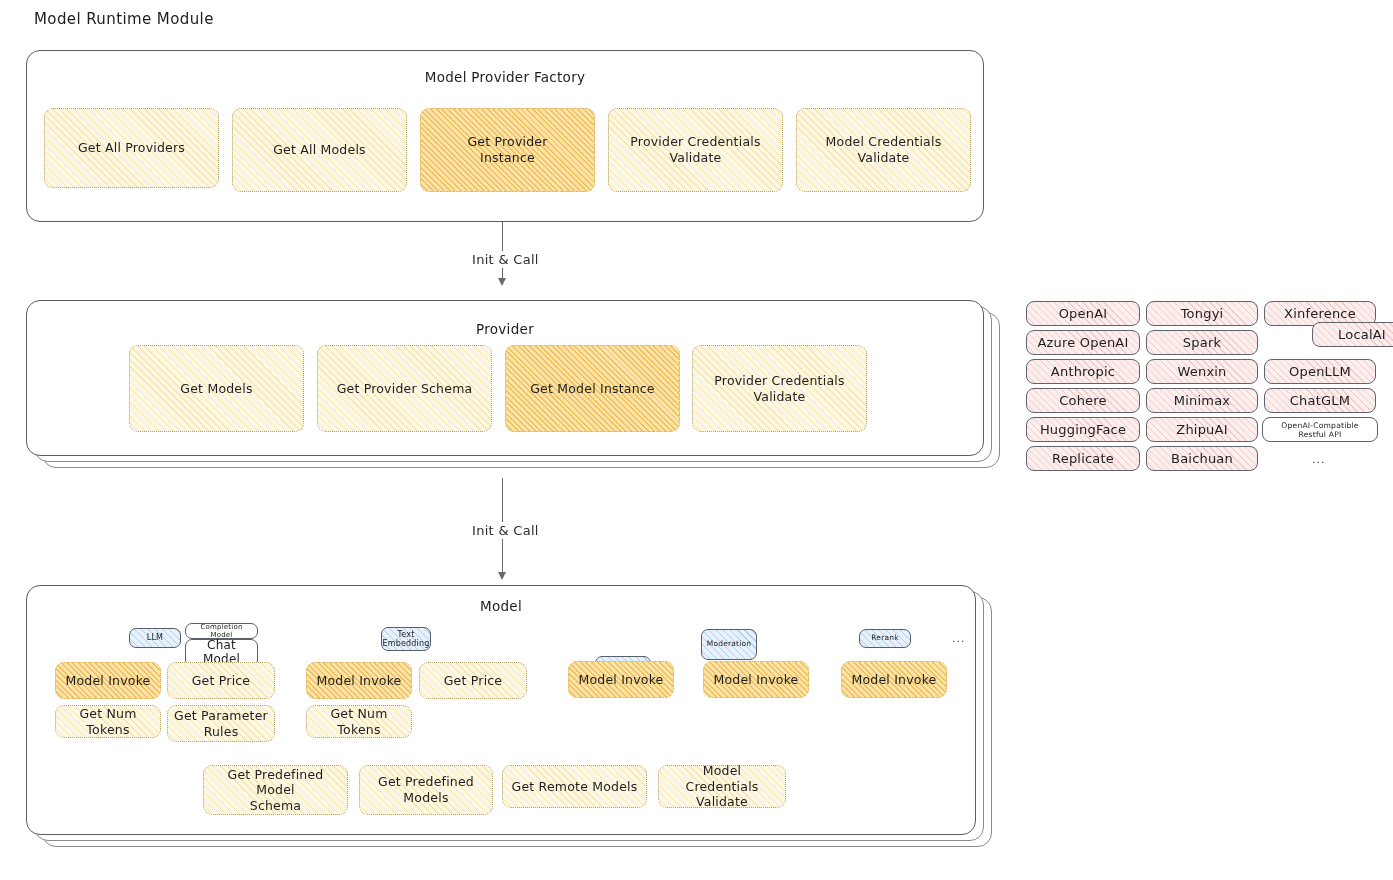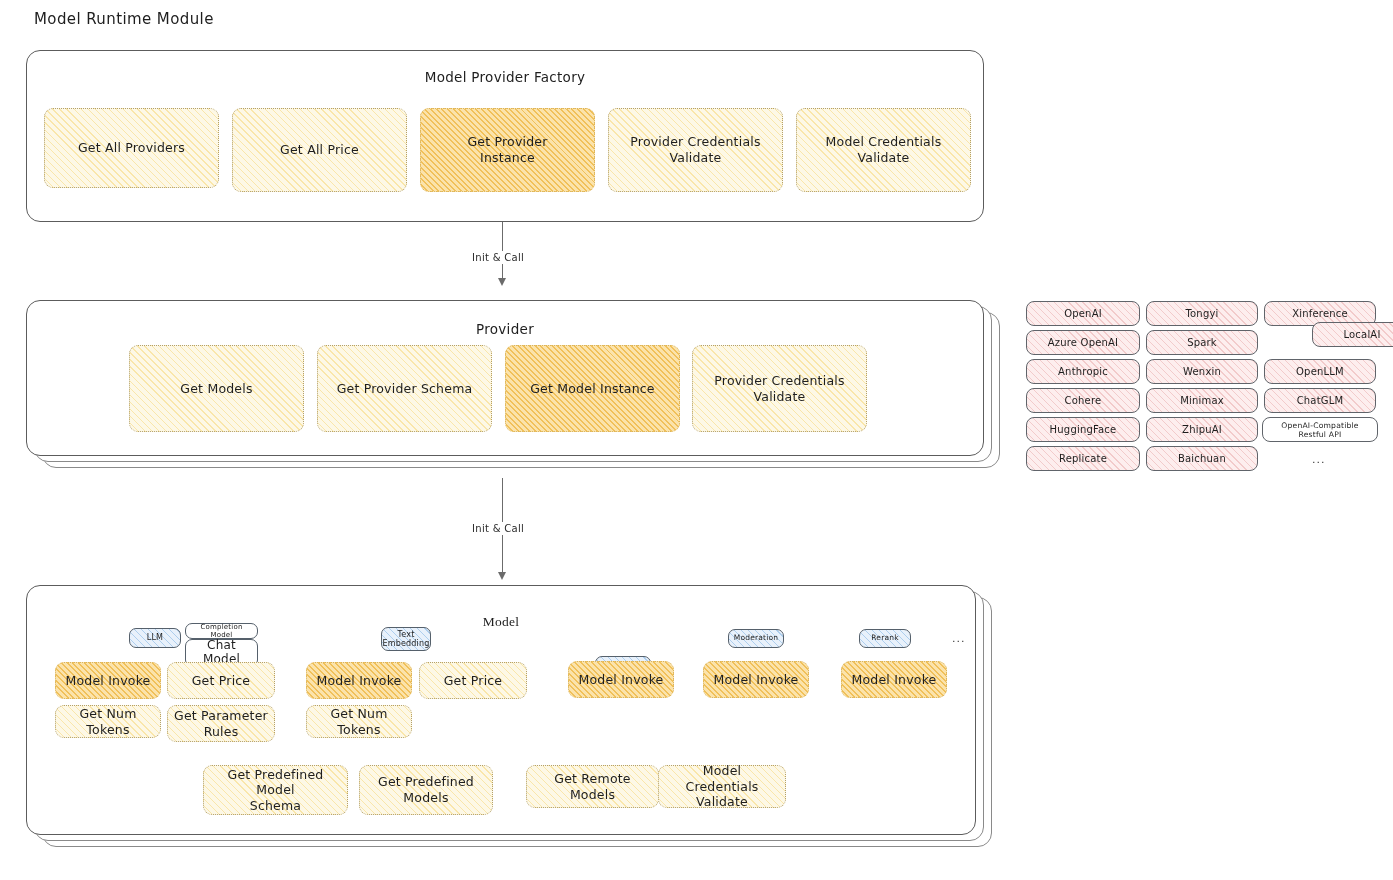--- a/index.html
+++ b/index.html
@@ -133,21 +133,21 @@
 
   
   .chip {
     position: absolute;
     height: 25px;
     border: 1.1px solid #60646a;
     border-radius: 8px;
     display: flex;
     align-items: center;
     justify-content: center;
-    font-size: 10px;
+    font-size: 13px;
     color: #1e1e1e;
     letter-spacing: .2px;
     padding: 0 4px;
     text-align: center;
   }
 
   
   .arrow-line {
     position: absolute;
     width: 1.2px;
@@ -155,21 +155,21 @@
   }
   .arrow-head {
     position: absolute;
     width: 0; height: 0;
     border-left: 4.5px solid transparent;
     border-right: 4.5px solid transparent;
     border-top: 8px solid #6b6b6b;
   }
   .arrow-label {
     position: absolute;
-    font-size: 10px;
+    font-size: 13px;
     color: #2b2b2b;
     background: #ffffff;
     padding: 1px 4px;
     letter-spacing: .3px;
     white-space: nowrap;
   }
 
   .ellipsis {
     position: absolute;
     font-size: 11px;
@@ -185,21 +185,21 @@
   <div class="page-title">Model Runtime Module</div>
 
   <div class="card" style="left:26px; top:50px; width:958px; height:172px;">
     <div class="card-title" style="top:18px;">Model Provider Factory</div>
   </div>
 
   <div class="leaf fill-pale" style="left:44px; top:108px; width:175px; height:80px;">
     <span>Get All Providers</span>
   </div>
   <div class="leaf fill-pale" style="left:232px; top:108px; width:175px; height:84px;">
-    <span>Get All Price</span>
+    <span>Get All Models</span>
   </div>
   <div class="leaf fill-amber" style="left:420px; top:108px; width:175px; height:84px; white-space:pre-line;">
     <span>Get Provider
 Instance</span>
   </div>
   <div class="leaf fill-pale" style="left:608px; top:108px; width:175px; height:84px; white-space:pre-line;">
     <span>Provider Credentials
 Validate</span>
   </div>
   <div class="leaf fill-pale" style="left:796px; top:108px; width:175px; height:84px; white-space:pre-line;">
@@ -286,21 +286,21 @@
   </div>
   <div class="ellipsis" style="left:1312px; top:453px;">...</div>
 
   <div class="arrow-line" style="left:502px; top:478px; height:100px;"></div>
   <div class="arrow-head" style="left:498px; top:572px;"></div>
   <div class="arrow-label" style="left:468px; top:522px;">Init &amp; Call</div>
 
   <div class="card stack-layer" style="left:42px; top:597px; width:950px; height:250px;"></div>
   <div class="card stack-layer" style="left:34px; top:591px; width:950px; height:250px;"></div>
   <div class="card" style="left:26px; top:585px; width:950px; height:250px;">
-    <div class="card-title" style="top:28px;font-family:Liberation Serif, serif;">Model</div>
+    <div class="card-title" style="top:12px;">Model</div>
   </div>
 
   <div class="tag fill-blue" style="left:129px; top:628px; width:52px; height:20px;">
     <span>LLM</span>
   </div>
   <div class="tag plain" style="left:185px; top:623px; width:73px; height:14px; font-size:7px;">
     <span>Completion Model</span>
   </div>
   <div class="tag plain" style="left:185px; top:639px; width:73px; height:28px; font-size:12px;">
     <span>Chat Model</span>
@@ -335,21 +335,21 @@
     <span>Get Num Tokens</span>
   </div>
 
   <div class="tag fill-blue" style="left:595px; top:629px; width:56px; height:19px; font-size:7.5px;margin-top:27px;">
     <span>Speech2text</span>
   </div>
   <div class="leaf fill-amber" style="left:568px; top:661px; width:106px; height:37px;">
     <span>Model Invoke</span>
   </div>
 
-  <div class="tag fill-blue" style="left:728px; top:629px; width:56px; height:19px; font-size:7.5px;">
+  <div class="tag fill-blue" style="left:701px; top:629px; width:56px; height:31px; font-size:7.5px;">
     <span>Moderation</span>
   </div>
   <div class="leaf fill-amber" style="left:703px; top:661px; width:106px; height:37px;">
     <span>Model Invoke</span>
   </div>
 
   <div class="tag fill-blue" style="left:859px; top:629px; width:52px; height:19px; font-size:7.5px;">
     <span>Rerank</span>
   </div>
   <div class="leaf fill-amber" style="left:841px; top:661px; width:106px; height:37px;">
@@ -359,21 +359,21 @@
   <div class="ellipsis" style="left:952px; top:632px;">...</div>
 
   <div class="leaf fill-pale" style="left:203px; top:765px; width:145px; height:50px; white-space:pre-line;">
     <span>Get Predefined Model
 Schema</span>
   </div>
   <div class="leaf fill-pale" style="left:359px; top:765px; width:134px; height:50px; white-space:pre-line;">
     <span>Get Predefined
 Models</span>
   </div>
-  <div class="leaf fill-pale" style="left:526px; top:765px; width:133px; height:43px;justify-content:center;">
+  <div class="leaf fill-pale" style="left:502px; top:765px; width:145px; height:43px;justify-content:center;">
     <span>Get Remote Models</span>
   </div>
   <div class="leaf fill-pale" style="left:658px; top:765px; width:128px; height:43px; white-space:pre-line;">
     <span>Model Credentials
 Validate</span>
   </div>
 
 </div>
 
 </body></html>

